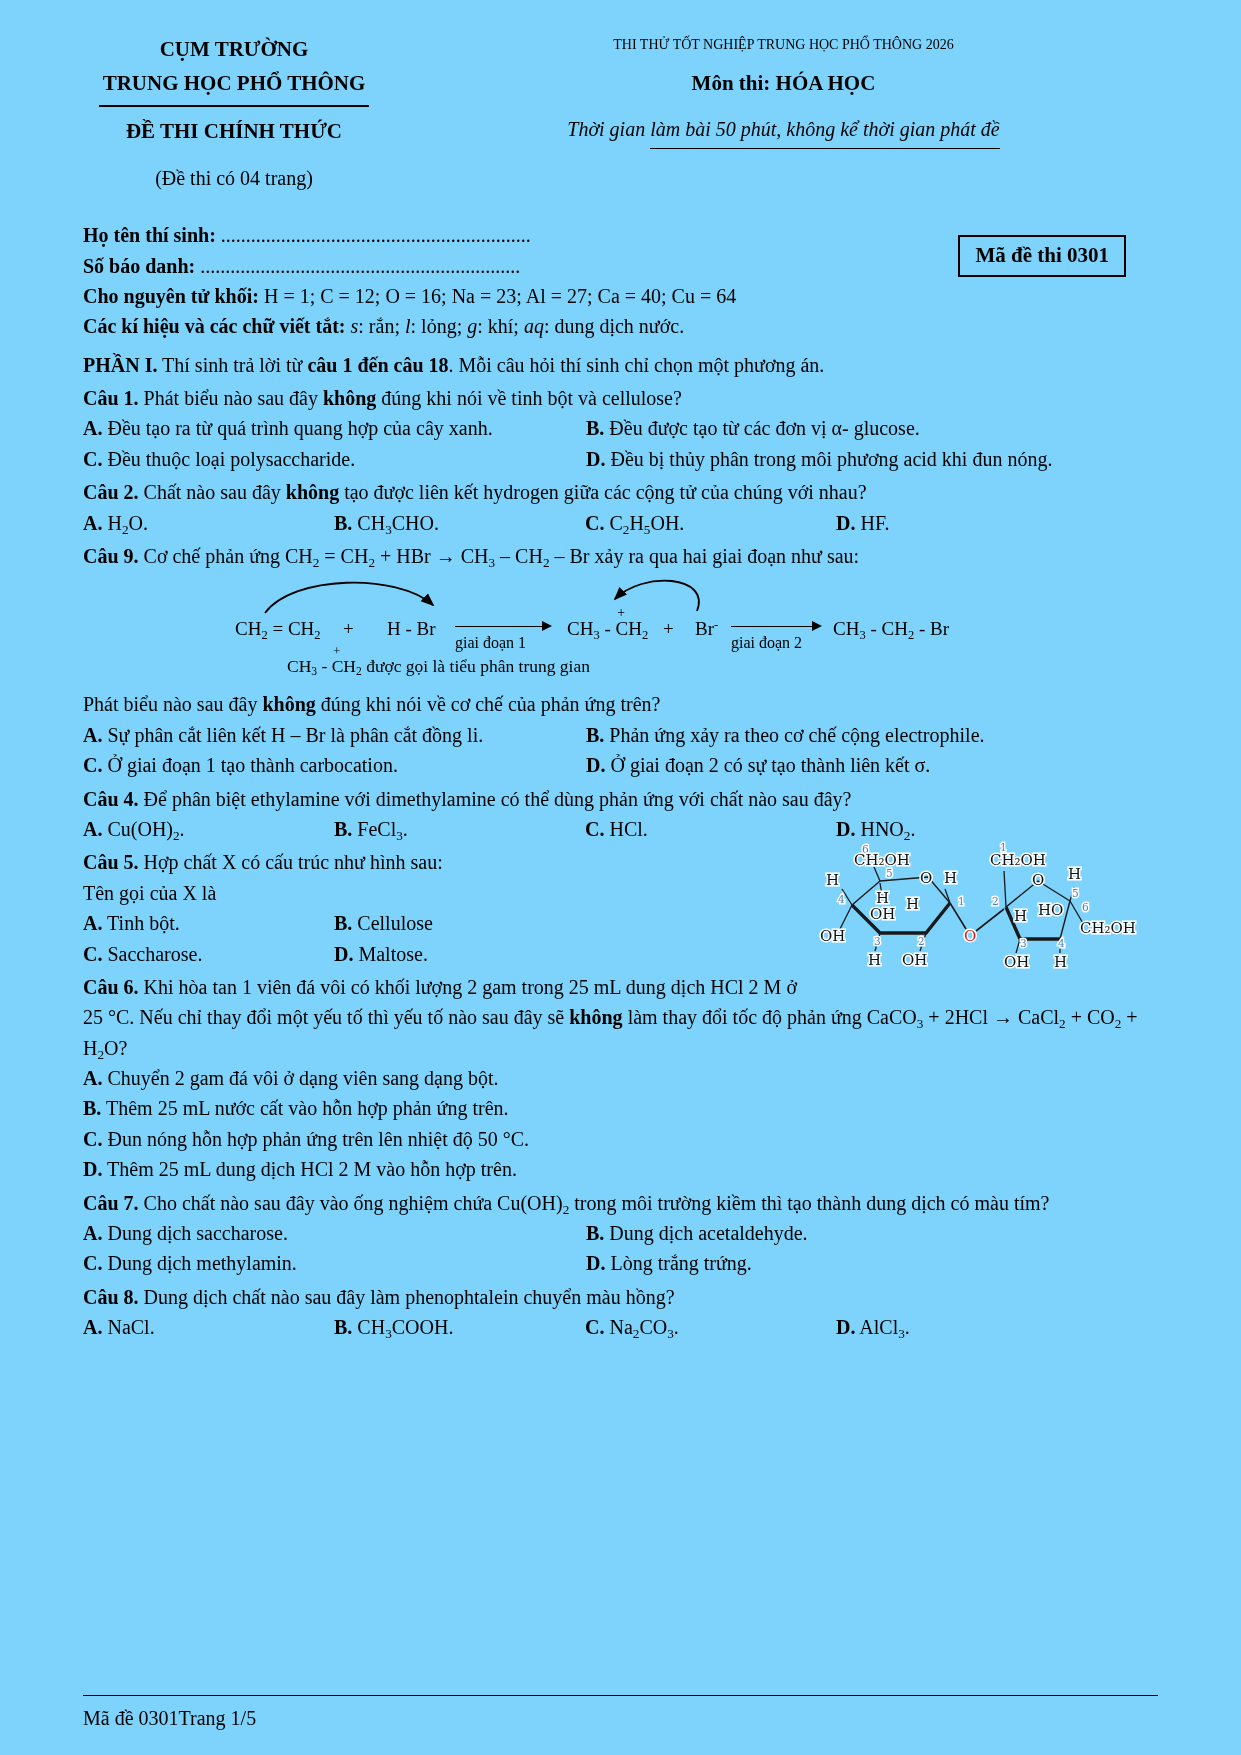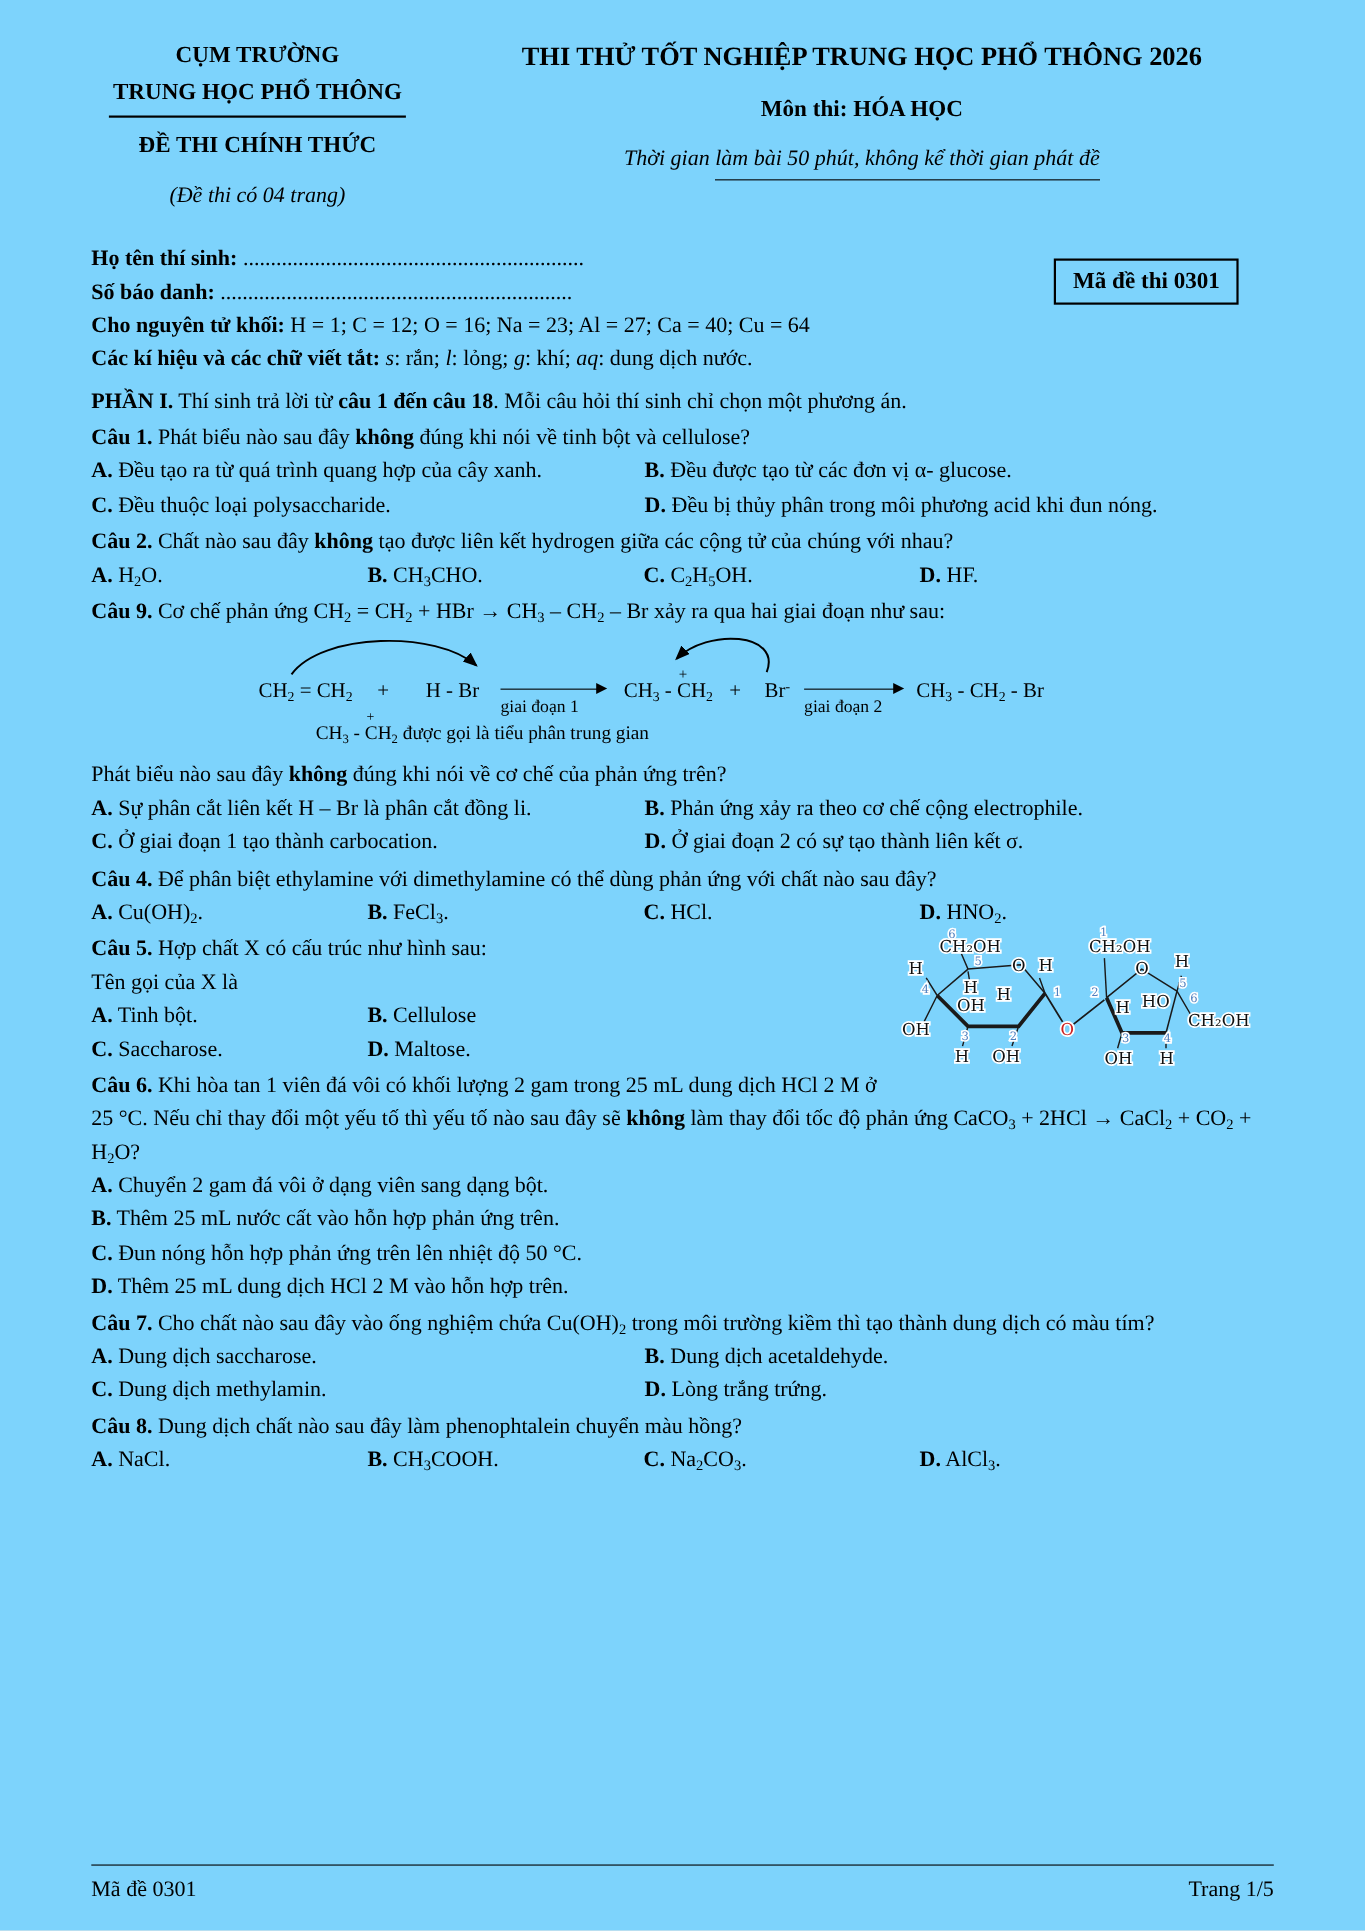--- a/index.html
+++ b/index.html
@@ -14,22 +14,22 @@
   .sup{font-size:0.66em;vertical-align:0.5em;line-height:0}
   .ov{position:relative;display:inline-block}
   .ov .plus{position:absolute;top:-0.70em;left:0.12em;font-size:0.72em;line-height:1}
   
   .hdr{display:flex}
   .hdr-left{width:302px;text-align:center;flex:none}
   .hdr-right{flex:1;text-align:center;padding-left:24px}
   .hl1{font-weight:bold;font-size:21px}
   .hl2{font-weight:bold;font-size:21px;display:inline-block;border-bottom:2.2px solid #000;padding:2px 4px 5px 4px}
   .hl3{font-weight:bold;font-size:21px;margin-top:9px}
-  .hl4{font-style:italic;margin-top:15px}
-  .ht1{font-weight:bold;font-size:24px}
+  .hl4{margin-top:15px}
+  .ht1{font-weight:normal;font-size:14px}
   .ht2{font-weight:bold;font-size:21px;margin-top:13px}
   .ht3{font-style:italic;font-size:20px;margin-top:14px}
   .ht3 .ul{display:inline-block;border-bottom:1.8px solid #000;padding-bottom:3px}
   
   .info{position:relative;margin-top:27px}
   .codebox{position:absolute;right:32px;top:15px;border:2px solid #000;font-weight:bold;font-size:21px;padding:3px 15px;white-space:nowrap}
   .line{margin:0;padding:0}
   .part{margin-top:8px}
   .q{margin-top:3px}
   .optline{margin:0}
@@ -47,21 +47,21 @@
     border-left:10px solid #000;border-top:5.5px solid transparent;border-bottom:5.5px solid transparent}
   .albl{position:absolute;left:0;right:0;top:16px;text-align:left;font-size:16px;white-space:nowrap}
   .mech-note{position:absolute;left:52px;top:82px;font-size:17.5px;white-space:nowrap}
   
   .struct-float{float:right;width:340px;height:142px;margin:-6px 0 2px 8px;position:relative}
   .sugar{width:336px;height:140px;display:block}
   .sugar line,.sugar path{stroke:#1a1a1a;fill:none}
   #sugar-labels text{paint-order:stroke;stroke:#ffffff;stroke-width:3px;font-family:"DejaVu Serif","DejaVu Sans",serif}
   
   .footer{position:absolute;left:83px;right:83px;bottom:22px;border-top:1.7px solid #000;
-    padding-top:7px;display:flex;justify-content:space-between;font-size:20px}
+    padding-top:7px;display:flex;justify-content:flex-start;font-size:20px}
   .clear{clear:both}
 </style>
 </head>
 <body>
 
 <div class="page">
 
   <div class="hdr">
     <div class="hdr-left">
       <div class="hl1">CỤM TRƯỜNG</div>

